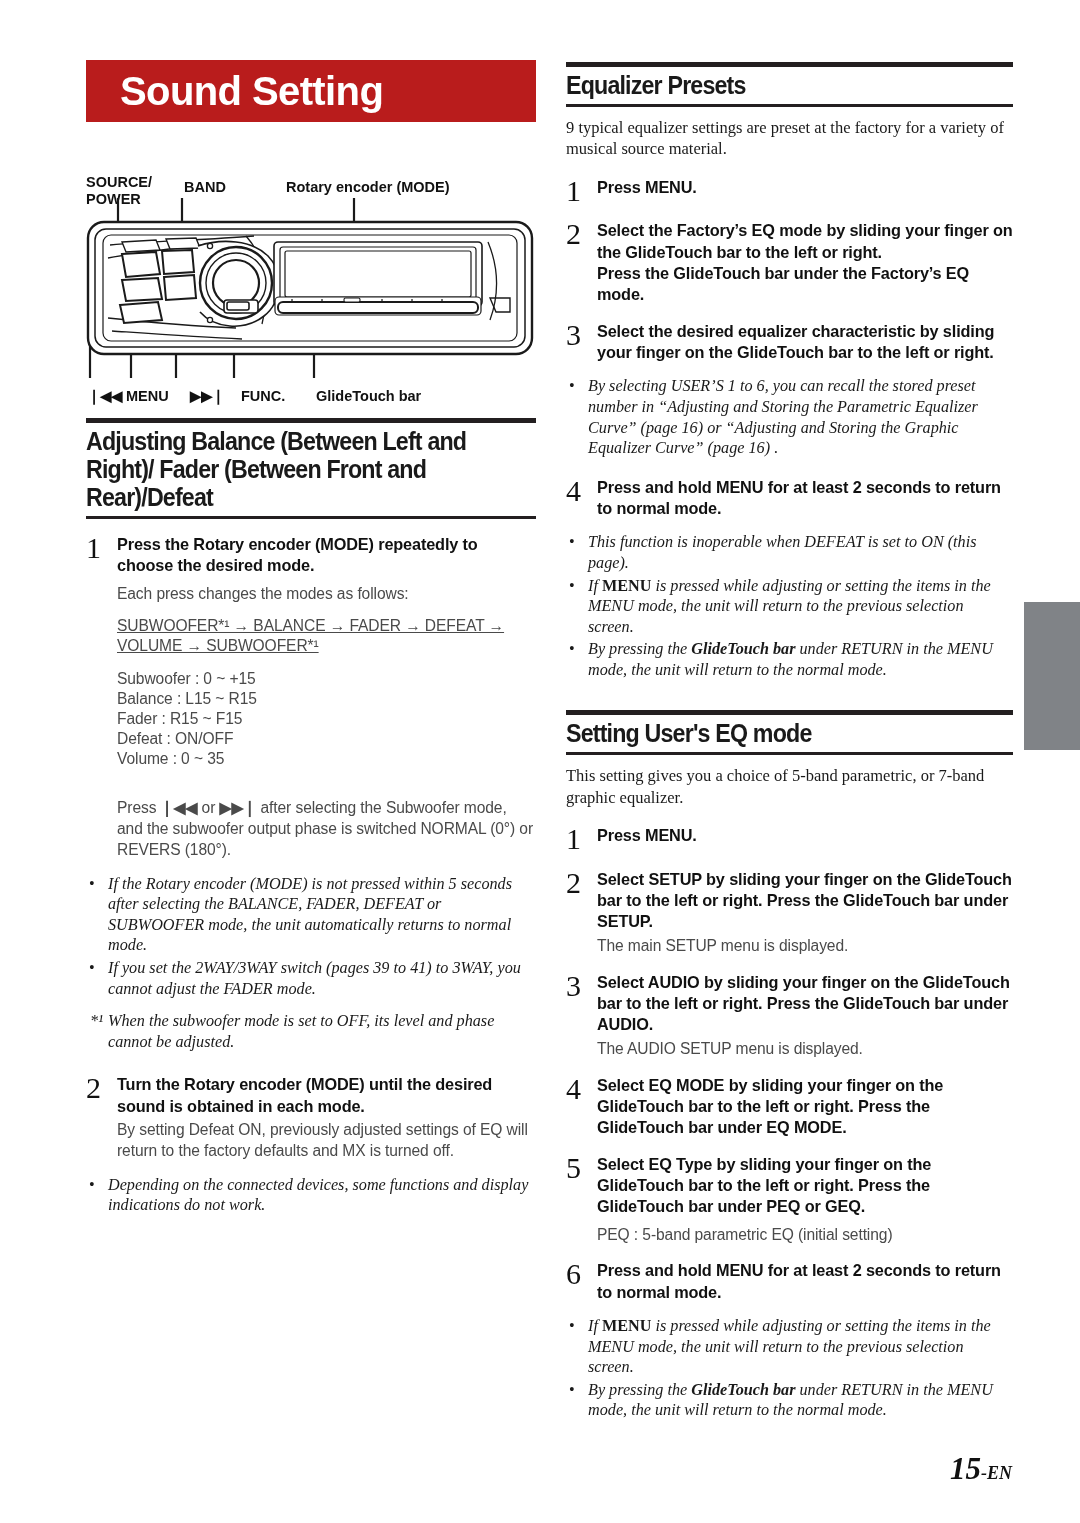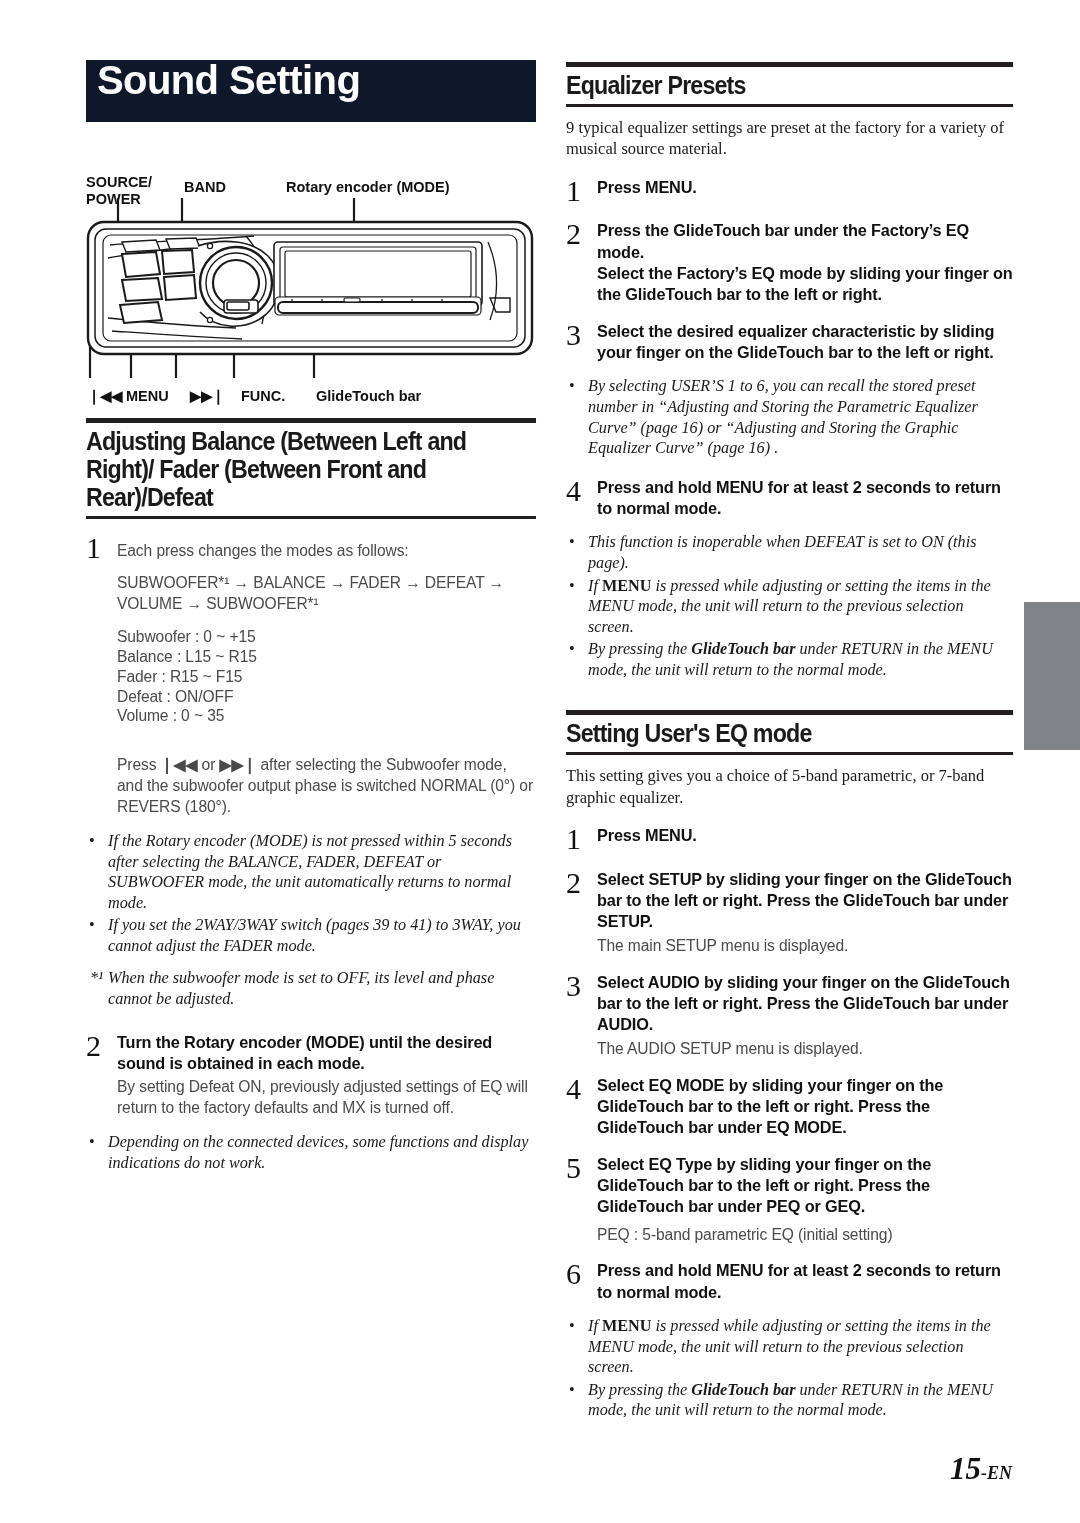--- a/index.html
+++ b/index.html
@@ -42,25 +42,25 @@
   }
   .col-right {
     position: absolute;
     left: 566px;
     top: 62px;
     width: 447px;
   }
 
   
   .banner {
-    background: #0f172a;
+    background: #b91c1c;
     height: 62px;
     display: flex;
-    align-items: flex-start;
-    padding-left: 11px;
+    align-items: center;
+    padding-left: 34px;
     box-sizing: border-box;
   }
   .banner-title {
     color: #ffffff;
     font-size: 40px;
     font-weight: bold;
     letter-spacing: -0.6px;
     line-height: 1;
     font-family: "Liberation Sans", sans-serif;
   }
@@ -154,21 +154,21 @@
   .bold { font-weight: bold; }
 
   
   .gray-block {
     font-size: 15.6px;
     line-height: 1.34;
     color: #4a4a4a;
     margin-top: 29px;
     letter-spacing: -0.1px;
   }
-  .gray-block.flow { margin-top: 11px; }
+  .gray-block.flow { margin-top: 11px; text-decoration: underline; }
   .list-lines { margin-top: 12px; }
   .list-lines div { line-height: 1.28; }
 
   
   .serif-p {
     font-family: "Liberation Serif", serif;
     font-size: 16.5px;
     line-height: 1.3;
     color: #1a1a1a;
     margin-top: 10px;
@@ -329,20 +329,21 @@
 
     <div class="sec-head">
       <div class="sec-rule-top"></div>
       <div class="sec-title">Adjusting Balance (Between Left and Right)/ Fader (Between Front and Rear)/Defeat</div>
       <div class="sec-rule-bot"></div>
     </div>
 
     <div class="step">
       <div class="step-num">1</div>
       <div class="step-body">
+        <div class="step-title"><span>Press the </span><span class="bold">Rotary encoder (MODE)</span><span> repeatedly to choose the desired mode.</span></div>
         <div class="step-sub">Each press changes the modes as follows:</div>
         <div class="gray-block flow">SUBWOOFER*¹ → BALANCE → FADER → DEFEAT → VOLUME → SUBWOOFER*¹</div>
         <div class="gray-block list-lines">
           <div>Subwoofer : 0 ~ +15</div>
           <div>Balance : L15 ~ R15</div>
           <div>Fader : R15 ~ F15</div>
           <div>Defeat : ON/OFF</div>
           <div>Volume : 0 ~ 35</div>
         </div>
         <div class="gray-block"><span>Press </span><span class="bold">❘◀◀</span><span> or </span><span class="bold">▶▶❘</span><span> after selecting the Subwoofer mode, and the subwoofer output phase is switched NORMAL (0°) or REVERS (180°).</span></div>
@@ -394,22 +395,22 @@
     <div class="step" style="margin-top:17px">
       <div class="step-num">1</div>
       <div class="step-body">
         <div class="step-title"><span>Press </span><span class="bold">MENU</span><span>.</span></div>
       </div>
     </div>
 
     <div class="step">
       <div class="step-num">2</div>
       <div class="step-body">
+        <div class="step-title"><span>Select the Factory’s EQ mode by sliding your finger on the </span><span class="bold">GlideTouch bar</span><span> to the left or right.</span></div>
         <div class="step-title"><span>Press the </span><span class="bold">GlideTouch bar</span><span> under the Factory’s EQ mode.</span></div>
-        <div class="step-title"><span>Select the Factory’s EQ mode by sliding your finger on the </span><span class="bold">GlideTouch bar</span><span> to the left or right.</span></div>
       </div>
     </div>
 
     <div class="step">
       <div class="step-num">3</div>
       <div class="step-body">
         <div class="step-title"><span>Select the desired equalizer characteristic by sliding your finger on the </span><span class="bold">GlideTouch bar</span><span> to the left or right.</span></div>
       </div>
     </div>
 

